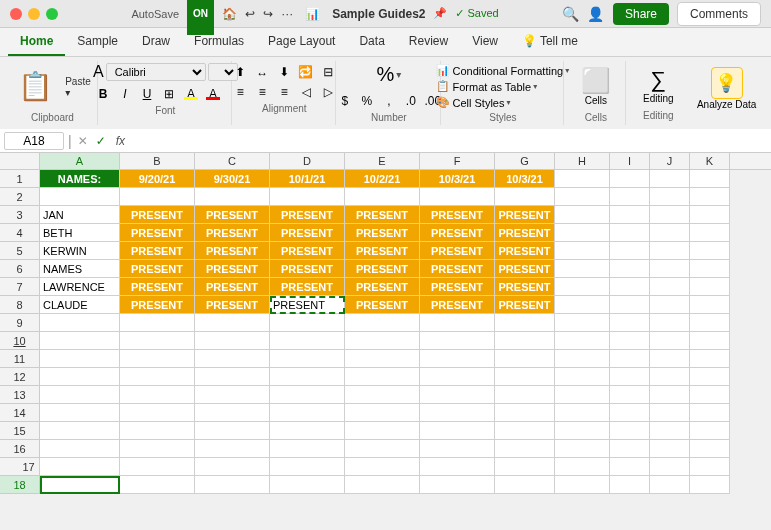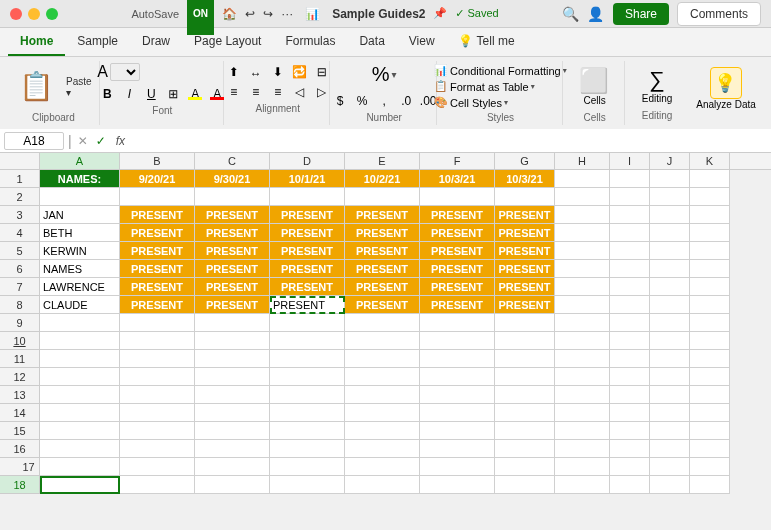--- a/index.html
+++ b/index.html
@@ -141,23 +141,24 @@
     <span style="font-size:14px;">👤</span>
     <button class="share-btn">Share</button>
     <button class="comments-btn">Comments</button>
   </div>
 </div>
 
 <div class="ribbon-tabs">
   <div class="ribbon-tab active">Home</div>
   <div class="ribbon-tab">Sample</div>
   <div class="ribbon-tab">Draw</div>
+  <div class="ribbon-tab">Formulas</div>
   <div class="ribbon-tab">Page Layout</div>
-  <div class="ribbon-tab">Formulas</div>
   <div class="ribbon-tab">Data</div>
+  <div class="ribbon-tab">Review</div>
   <div class="ribbon-tab">View</div>
   <div class="ribbon-tab" style="display:flex;align-items:center;gap:3px;">
     <span>💡</span> Tell me
   </div>
 </div>
 
 <div class="ribbon-content">
 
   <div class="ribbon-group">
     <div class="ribbon-group-items">
@@ -169,20 +170,23 @@
       </div>
     </div>
     <div class="ribbon-group-label">Clipboard</div>
   </div>
 
   <div class="ribbon-group">
     <div style="display:flex;flex-direction:column;gap:2px;">
       <div class="font-group-top">
         <div style="display:flex;align-items:center;gap:2px;">
           <span style="font-size:16px;">A</span>
+          <select class="font-selector">
+            <option>Calibri</option>
+          </select>
           <select class="font-size-selector">
             <option>11</option>
           </select>
         </div>
       </div>
       <div class="font-group-bottom">
         <div class="fbt">
             <strong>B</strong>
           </div>
         <div class="fbt">

